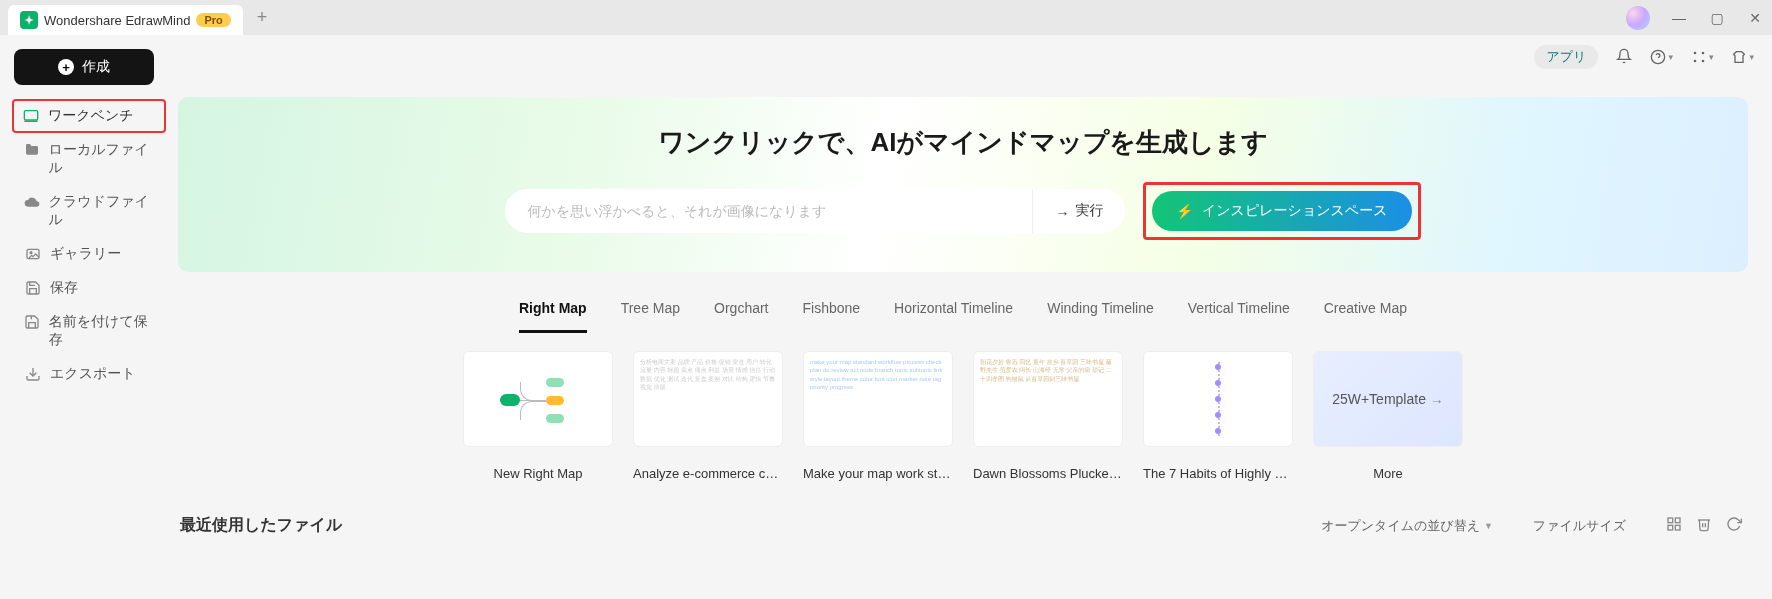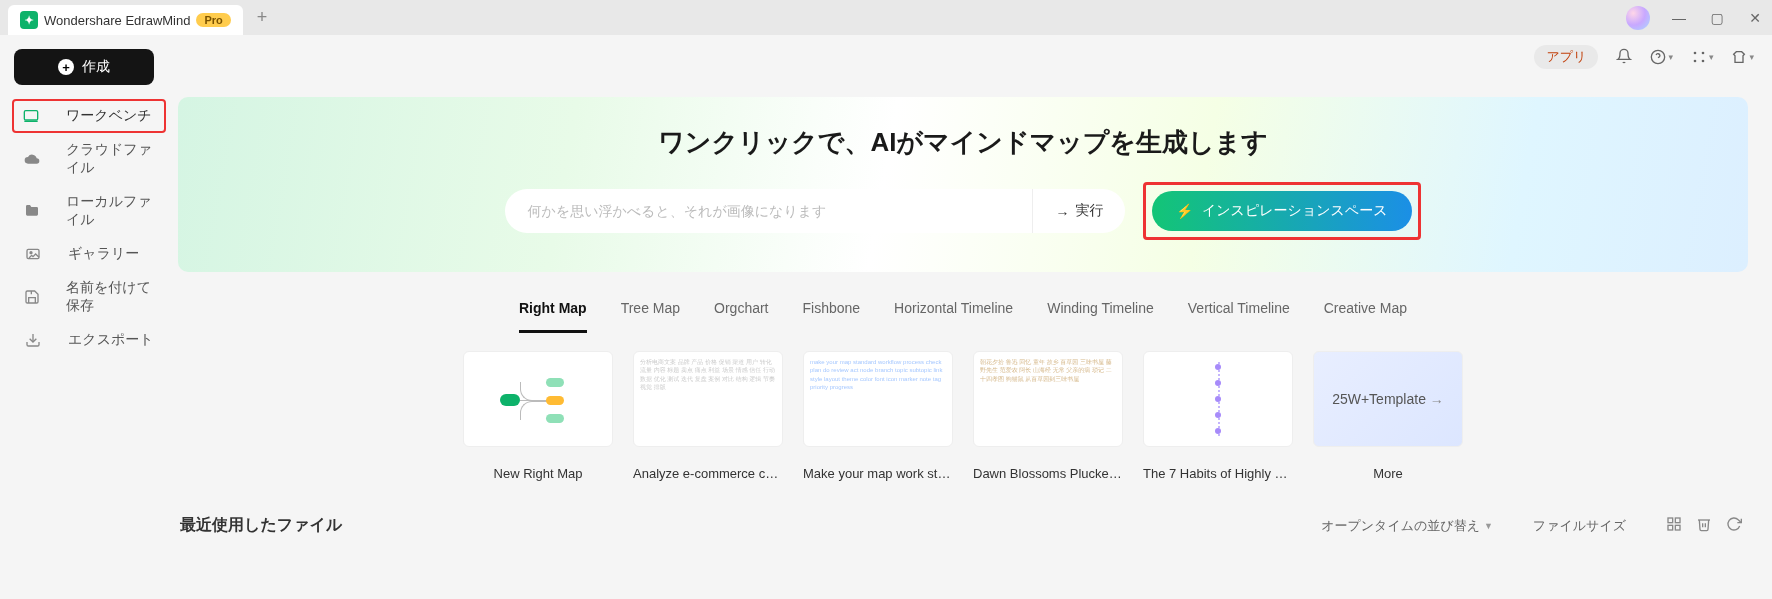--- a/index.html
+++ b/index.html
@@ -17,28 +17,28 @@
 .win-orb { width: 24px; height: 24px; border-radius: 50%; background: radial-gradient(circle at 30% 30%, #ffd6e8, #c8a8ff, #a8d8ff); }
 
 
 .body-row { display: flex; height: calc(100% - 35px); }
 .sidebar { width: 178px; padding: 14px 14px 0 14px; background: #f5f5f5; }
 .main { flex: 1; padding: 16px 24px 0 0; background: #f5f5f5; position: relative; }
 
 
 .create-btn { background: #141414; color: #fff; border-radius: 8px; height: 36px; display: flex; align-items: center; justify-content: center; gap: 8px; font-size: 14px; cursor: pointer; margin-bottom: 14px; width: 140px; }
 .create-btn .plus-circle { width: 16px; height: 16px; border-radius: 50%; background: #fff; color: #000; display: flex; align-items: center; justify-content: center; font-size: 13px; line-height: 1; font-weight: bold; }
-.side-item { display: flex; align-items: center; gap: 26px; padding: 8px 10px; color: #555; font-size: 14px; cursor: pointer; border-radius: 4px; }
+.side-item { display: flex; gap: 8px; padding: 8px 10px; color: #555; font-size: 14px; cursor: pointer; border-radius: 4px; }
 .side-item.highlighted { border: 2px solid #e33; padding: 6px 8px; color: #333; margin-left: -2px; margin-right: -2px; }
 .side-icon { width: 18px; height: 18px; display: flex; align-items: center; justify-content: center; color: #888; }
 .side-item.highlighted .side-icon { color: #0db26a; }
 
 
 .top-icons { position: absolute; top: 10px; right: 18px; display: flex; align-items: center; gap: 18px; color: #666; font-size: 15px; }
-.app-chip { background: #e9e9e9; border-radius: 12px; padding: 3px 12px; font-size: 13px; color: #c2410c; }
+.app-chip { background: #e9e9e9; border-radius: 12px; padding: 3px 12px; font-size: 13px; color: #0f766e; }
 .icon-with-caret { display: flex; align-items: center; gap: 2px; }
 .small-caret { font-size: 9px; color: #888; }
 
 
 .hero { margin-top: 46px; background: linear-gradient(100deg, #d5f5e3 0%, #e8fbe8 25%, #fff 45%, #f5ffe5 65%, #dff6ff 85%, #dcefff 100%); border-radius: 10px; padding: 28px 0 32px 0; text-align: center; }
 .hero-title { font-size: 26px; font-weight: 700; color: #1a1a1a; margin-bottom: 22px; }
 .hero-row { display: flex; justify-content: center; align-items: center; gap: 18px; }
 .search-wrap { background: #fff; border-radius: 26px; height: 44px; display: flex; align-items: center; width: 620px; padding-left: 8px; }
 .intel-chip { background: #e6f7ef; color: #1fae72; font-size: 13px; padding: 6px 14px; border-radius: 18px; white-space: nowrap; }
 .search-input { border: none; outline: none; flex: 1; padding: 0 14px; font-size: 14px; color: #333; background: transparent; }
@@ -115,42 +115,52 @@
             <svg width="16" height="16" viewBox="0 0 24 24" fill="none" stroke="currentColor" stroke-width="2">
               <rect x="2" y="4" width="20" height="14" rx="2"></rect>
               <line x1="2" y1="20" x2="22" y2="20"></line>
             </svg>
           </span>
           <span>ワークベンチ</span>
         </div>
         <div class="side-item">
           <span class="side-icon">
             <svg width="16" height="16" viewBox="0 0 24 24" fill="currentColor">
+              <path d="M3 5a2 2 0 012-2h4l2 3h8a2 2 0 012 2v9a2 2 0 01-2 2H5a2 2 0 01-2-2V5z"></path>
+            </svg>
+          </span>
+          <span>ローカルファイル</span>
+        </div>
+        <div class="side-item">
+          <span class="side-icon">
+            <svg width="16" height="16" viewBox="0 0 24 24" fill="currentColor">
               <path d="M6 19a5 5 0 010-10 7 7 0 0113 2 4 4 0 010 8H6z"></path>
             </svg>
           </span>
           <span>クラウドファイル</span>
-        </div>
-        <div class="side-item">
-          <span class="side-icon">
-            <svg width="16" height="16" viewBox="0 0 24 24" fill="currentColor">
-              <path d="M3 5a2 2 0 012-2h4l2 3h8a2 2 0 012 2v9a2 2 0 01-2 2H5a2 2 0 01-2-2V5z"></path>
-            </svg>
-          </span>
-          <span>ローカルファイル</span>
         </div>
         <div class="side-item">
           <span class="side-icon">
             <svg width="16" height="16" viewBox="0 0 24 24" fill="none" stroke="currentColor" stroke-width="2">
               <rect x="3" y="5" width="18" height="14" rx="2"></rect>
               <circle cx="9" cy="10" r="1.5" fill="currentColor"></circle>
               <path d="M21 17l-5-5-4 4-2-2-4 4"></path>
             </svg>
           </span>
           <span>ギャラリー</span>
+        </div>
+        <div class="side-item">
+          <span class="side-icon">
+            <svg width="16" height="16" viewBox="0 0 24 24" fill="none" stroke="currentColor" stroke-width="2">
+              <path d="M19 21H5a2 2 0 01-2-2V5a2 2 0 012-2h11l5 5v11a2 2 0 01-2 2z"></path>
+              <polyline points="17 21 17 13 7 13 7 21"></polyline>
+              <polyline points="7 3 7 8 15 8"></polyline>
+            </svg>
+          </span>
+          <span>保存</span>
         </div>
         <div class="side-item">
           <span class="side-icon">
             <svg width="16" height="16" viewBox="0 0 24 24" fill="none" stroke="currentColor" stroke-width="2">
               <path d="M19 21H5a2 2 0 01-2-2V5a2 2 0 012-2h11l5 5v11a2 2 0 01-2 2z"></path>
               <polyline points="17 21 17 13 7 13 7 21"></polyline>
               <path d="M11 3v5"></path>
             </svg>
           </span>
           <span>名前を付けて保存</span>

